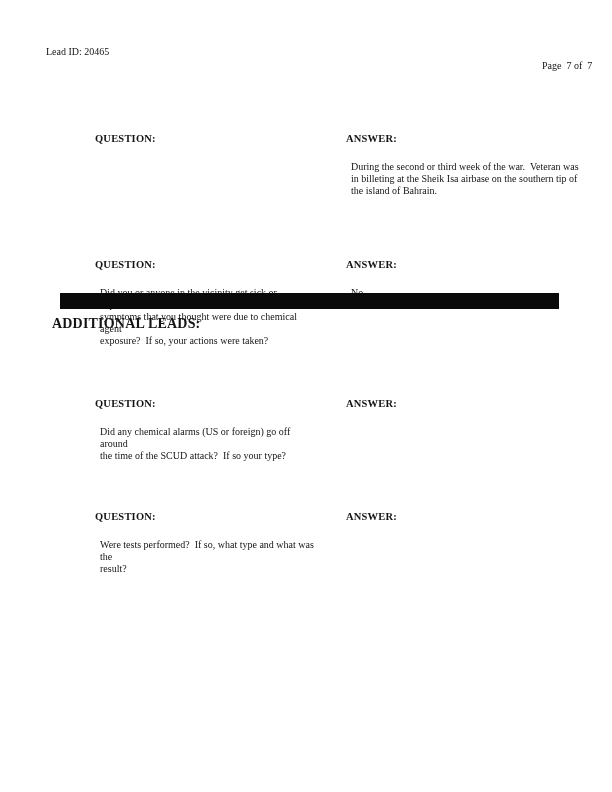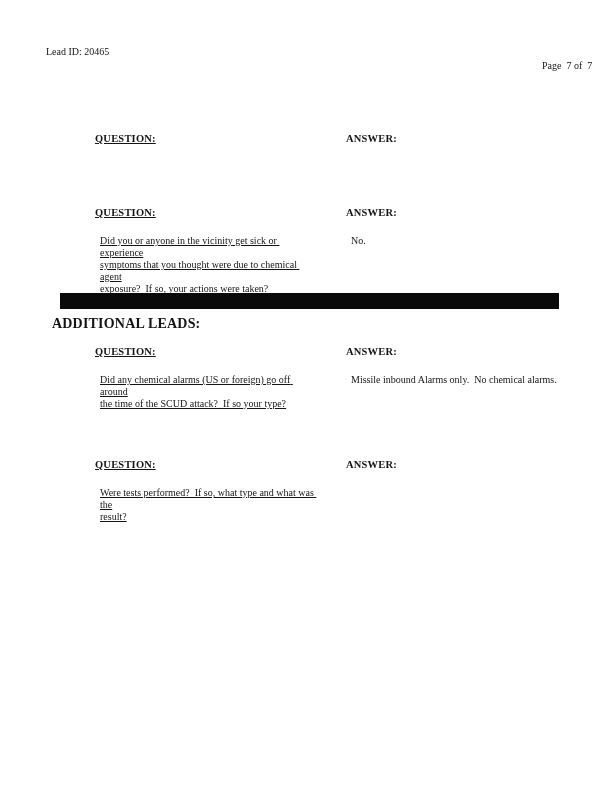--- a/index.html
+++ b/index.html
@@ -34,21 +34,21 @@
   }
 
   
   .qa-wrap {
     position: absolute;
     left: 52px;
     top: 85px;
     width: 530px;
   }
   .qa-row { display: flex; align-items: flex-start; }
-  .qa-row .q-col { width: 251px; flex: 0 0 251px; text-decoration: underline; }
+  .qa-row .q-col { width: 251px; flex: 0 0 251px; }
   .qa-row .a-col { width: 279px; flex: 0 0 279px; }
   .qa-row.row-1 { margin-bottom: 14px; }
   .qa-row.row-2 { margin-bottom: 3px; }
   .qa-row.row-3 { margin-bottom: 1px; }
   .qa-label {
     font-weight: bold;
     font-size: 10.5px;
     line-height: 12px;
     padding-left: 3px;
     letter-spacing: 0.2px;
@@ -88,20 +88,23 @@
   <div class="page-indicator prewrap">Page  7 of  7</div>
 
   <div class="qa-wrap">
 
     <div class="qa-row row-1">
       <div class="q-col">
         <div class="qa-label">QUESTION:</div>
       </div>
       <div class="a-col">
         <div class="qa-label">ANSWER:</div>
+        <div class="qa-text prewrap">During the second or third week of the war.  Veteran was
+in billeting at the Sheik Isa airbase on the southern tip of
+the island of Bahrain.</div>
       </div>
     </div>
 
     <div class="qa-row row-2">
       <div class="q-col">
         <div class="qa-label">QUESTION:</div>
         <div class="qa-text prewrap">Did you or anyone in the vicinity get sick or experience
 symptoms that you thought were due to chemical agent
 exposure?  If so, your actions were taken?</div>
       </div>
@@ -112,21 +115,20 @@
     </div>
 
     <div class="qa-row row-3">
       <div class="q-col">
         <div class="qa-label">QUESTION:</div>
         <div class="qa-text prewrap">Did any chemical alarms (US or foreign) go off around
 the time of the SCUD attack?  If so your type?</div>
       </div>
       <div class="a-col">
         <div class="qa-label">ANSWER:</div>
-        <div class="qa-text prewrap">Missile inbound Alarms only.  No chemical alarms.</div>
       </div>
     </div>
 
     <div class="qa-row row-4">
       <div class="q-col">
         <div class="qa-label">QUESTION:</div>
         <div class="qa-text prewrap">Were tests performed?  If so, what type and what was the
 result?</div>
       </div>
       <div class="a-col">

